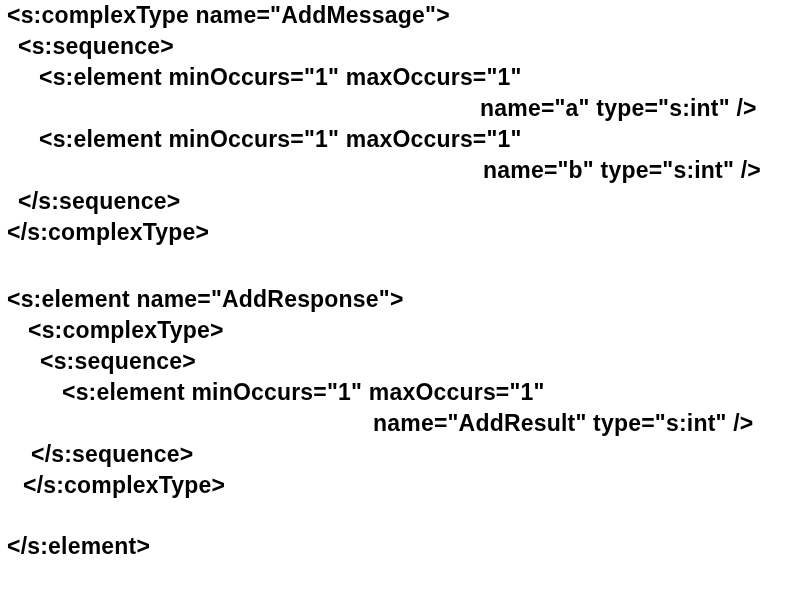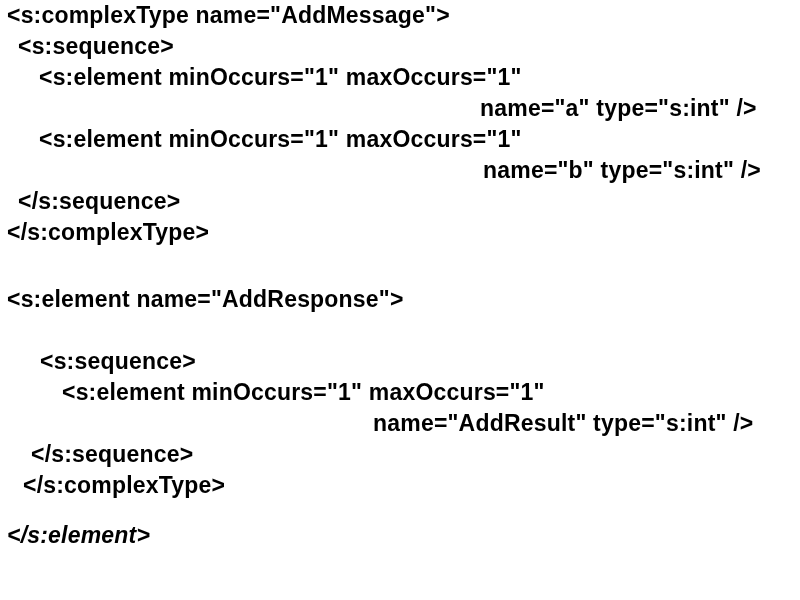--- a/index.html
+++ b/index.html
@@ -35,19 +35,20 @@
   <div class="code-line" style="left:7px;   top:0px;">&lt;s:complexType name="AddMessage"&gt;</div>
   <div class="code-line" style="left:18px;  top:31px;">&lt;s:sequence&gt;</div>
   <div class="code-line" style="left:39px;  top:62px;">&lt;s:element minOccurs="1" maxOccurs="1"</div>
   <div class="code-line" style="left:480px; top:93px;">name="a" type="s:int" /&gt;</div>
   <div class="code-line" style="left:39px;  top:124px;">&lt;s:element minOccurs="1" maxOccurs="1"</div>
   <div class="code-line" style="left:483px; top:155px;">name="b" type="s:int" /&gt;</div>
   <div class="code-line" style="left:18px;  top:186px;">&lt;/s:sequence&gt;</div>
   <div class="code-line" style="left:7px;   top:217px;">&lt;/s:complexType&gt;</div>
 
   <div class="code-line" style="left:7px;   top:284px;">&lt;s:element name="AddResponse"&gt;</div>
+  <div class="code-line" style="left:28px;  top:315px;">&lt;s:complexType&gt;</div>
   <div class="code-line" style="left:40px;  top:346px;">&lt;s:sequence&gt;</div>
   <div class="code-line" style="left:62px;  top:377px;">&lt;s:element minOccurs="1" maxOccurs="1"</div>
   <div class="code-line" style="left:373px; top:408px;">name="AddResult" type="s:int" /&gt;</div>
   <div class="code-line" style="left:31px;  top:439px;">&lt;/s:sequence&gt;</div>
   <div class="code-line" style="left:23px;  top:470px;">&lt;/s:complexType&gt;</div>
-  <div class="code-line" style="left:7px;   top:520px;font-style:italic;">&lt;/s:element&gt;</div>
+  <div class="code-line" style="left:7px;   top:531px;">&lt;/s:element&gt;</div>
 </div>
 
 </body></html>

